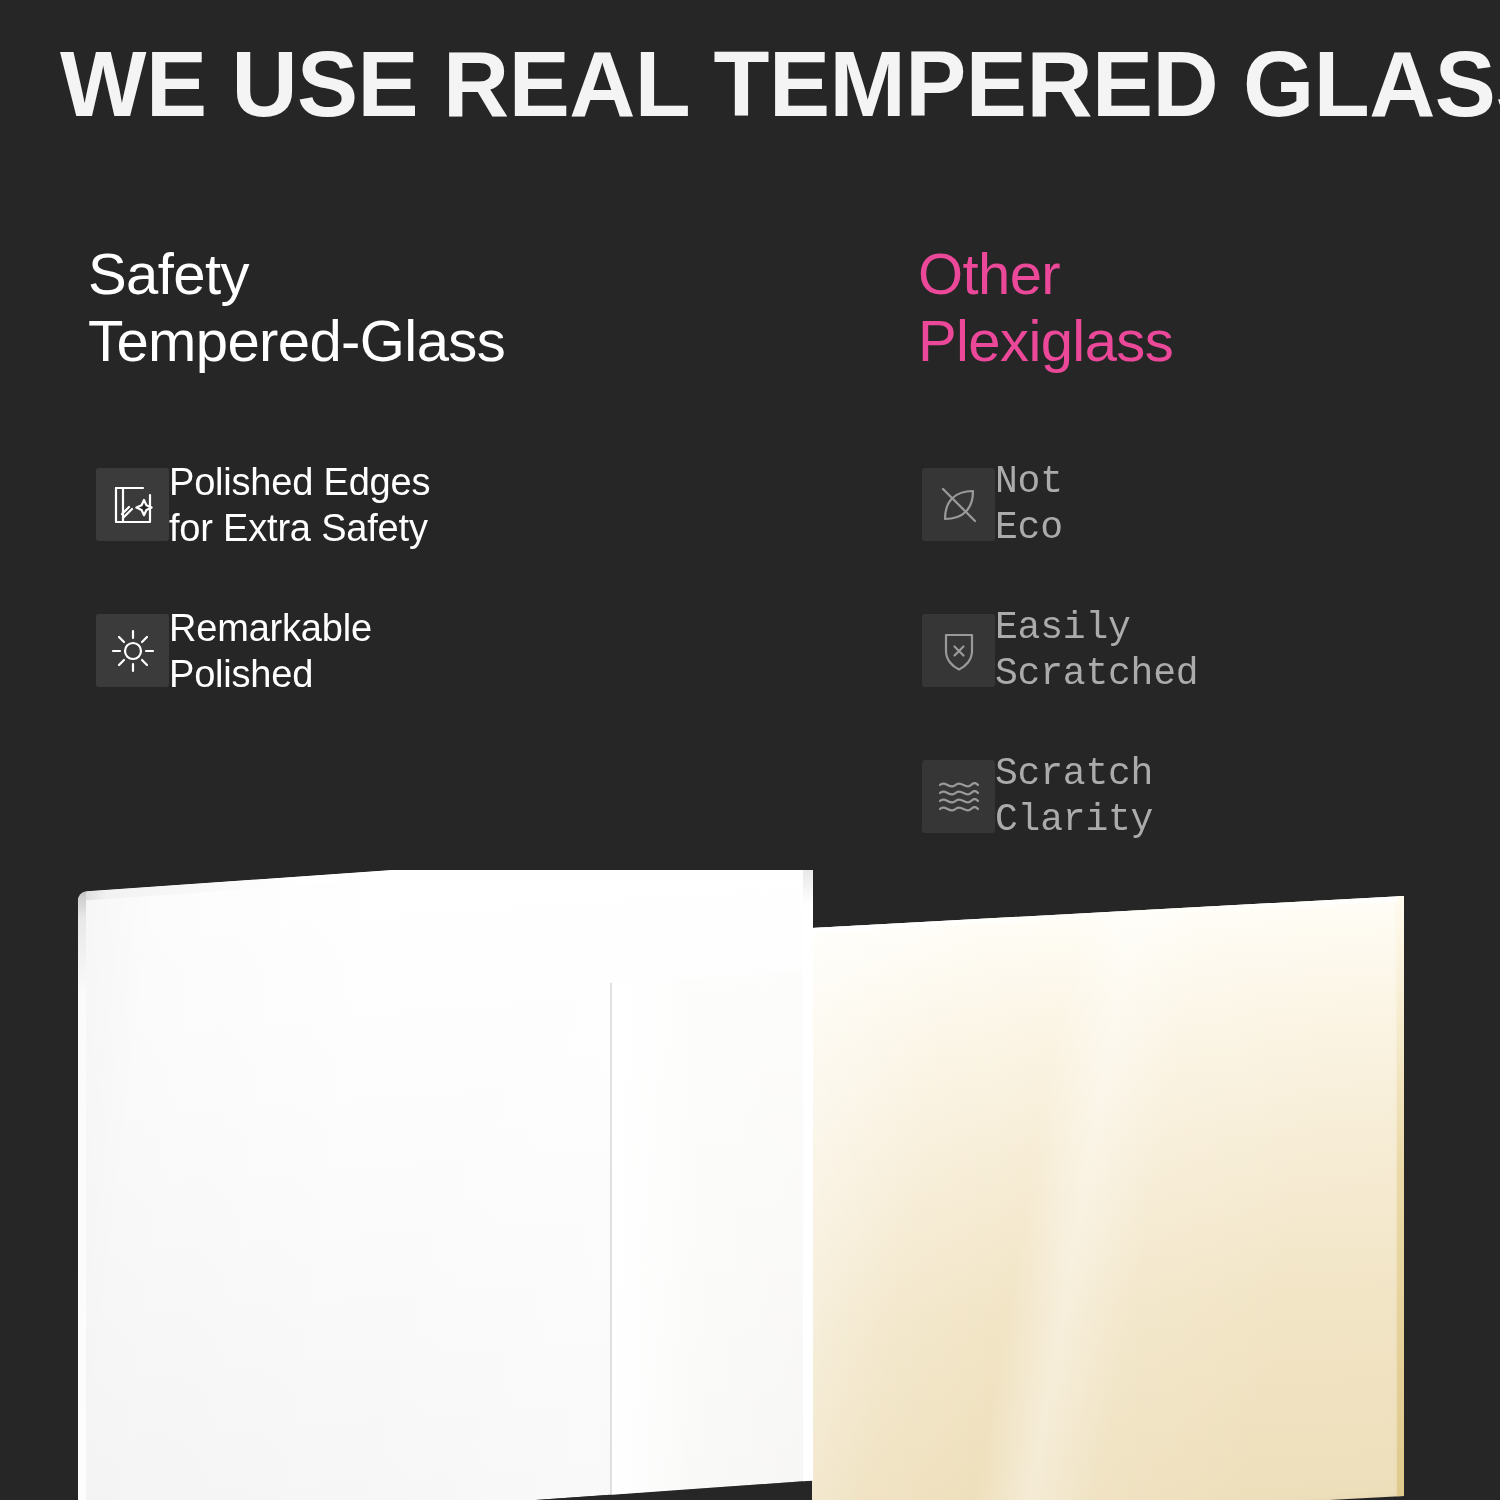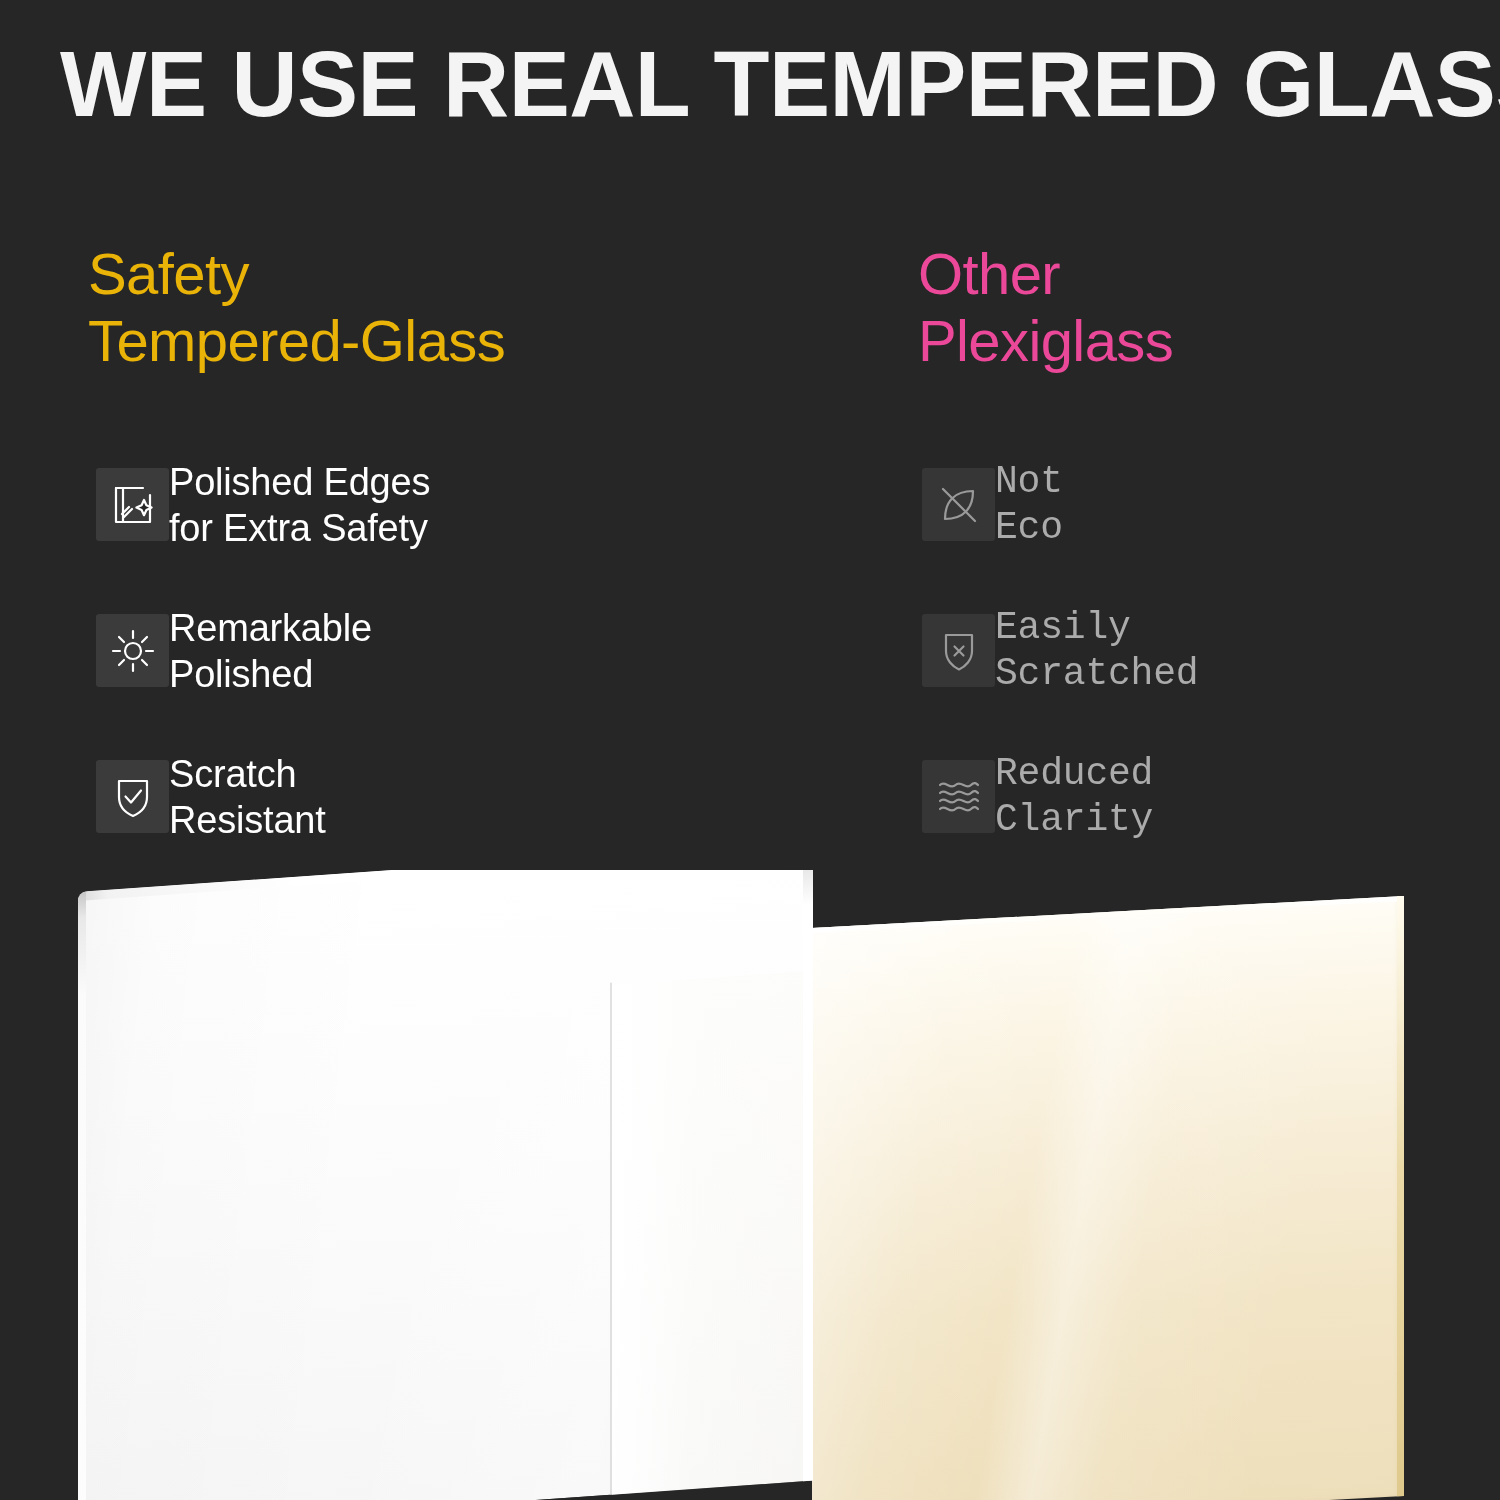--- a/index.html
+++ b/index.html
@@ -47,21 +47,21 @@
   .column.left  { left: 88px;  width: 760px; }
   .column.right { left: 918px; width: 560px; }
 
   .col-title {
     font-size: 58px;
     line-height: 67px;
     font-weight: 400;
     letter-spacing: -0.6px;
     white-space: pre-line;
   }
-  .column.left  .col-title { color: #eab308; }
+  .column.left  .col-title { color: #ffffff; }
   .column.right .col-title { color: #ec4899; }
 
   
   .features { position: absolute; top: 228px; left: 8px; }
   .column.right .features { left: 4px; }
 
   .feature {
     display: flex;
     align-items: center;
     height: 73px;
@@ -242,30 +242,20 @@
           <svg width="44" height="44" viewBox="0 0 44 44" fill="none" stroke="#FFFFFF" stroke-width="2.2" stroke-linecap="round">
             <circle cx="22" cy="22" r="8"></circle>
             <path d="M22 2 V9 M22 35 V42 M2 22 H9 M35 22 H42
                      M8 8 L13 13 M31 31 L36 36 M36 8 L31 13 M13 31 L8 36"></path>
           </svg>
         </div>
         <div class="feature-label">Remarkable
 Polished</div>
       </div>
 
-      <div class="feature">
-        <div class="icon-tile">
-          <svg width="44" height="44" viewBox="0 0 44 44" fill="none" stroke="#FFFFFF" stroke-width="2.2" stroke-linecap="round" stroke-linejoin="round">
-            <path d="M8 6 H36 V22 C36 32 29 38 22 41 C15 38 8 32 8 22 Z"></path>
-            <path d="M14.5 21.5 L20 27.5 L30 15.5"></path>
-          </svg>
-        </div>
-        <div class="feature-label">Scratch
-Resistant</div>
-      </div>
 
     </div>
   </div>
 
   <div class="column right">
     <div class="col-title">Other
 Plexiglass</div>
 
     <div class="features">
 
@@ -293,21 +283,21 @@
 
       <div class="feature">
         <div class="icon-tile">
           <svg width="46" height="44" viewBox="0 0 46 44" fill="none" stroke="#9A9A9A" stroke-width="2.2" stroke-linecap="round">
             <path d="M4 10 C9 4.5 14 15.5 19.5 10 C25 4.5 30 15.5 35 10 C38.5 6.2 41 9 42 10"></path>
             <path d="M4 18 C9 12.5 14 23.5 19.5 18 C25 12.5 30 23.5 35 18 C38.5 14.2 41 17 42 18"></path>
             <path d="M4 26 C9 20.5 14 31.5 19.5 26 C25 20.5 30 31.5 35 26 C38.5 22.2 41 25 42 26"></path>
             <path d="M4 34 C9 28.5 14 39.5 19.5 34 C25 28.5 30 39.5 35 34 C38.5 30.2 41 33 42 34"></path>
           </svg>
         </div>
-        <div class="feature-label">Reduced
+        <div class="feature-label">Scratch
 Clarity</div>
       </div>
 
     </div>
   </div>
 
   <div class="photo">
 
     <div class="panel-plexi">
       <div class="edge-top"></div>

